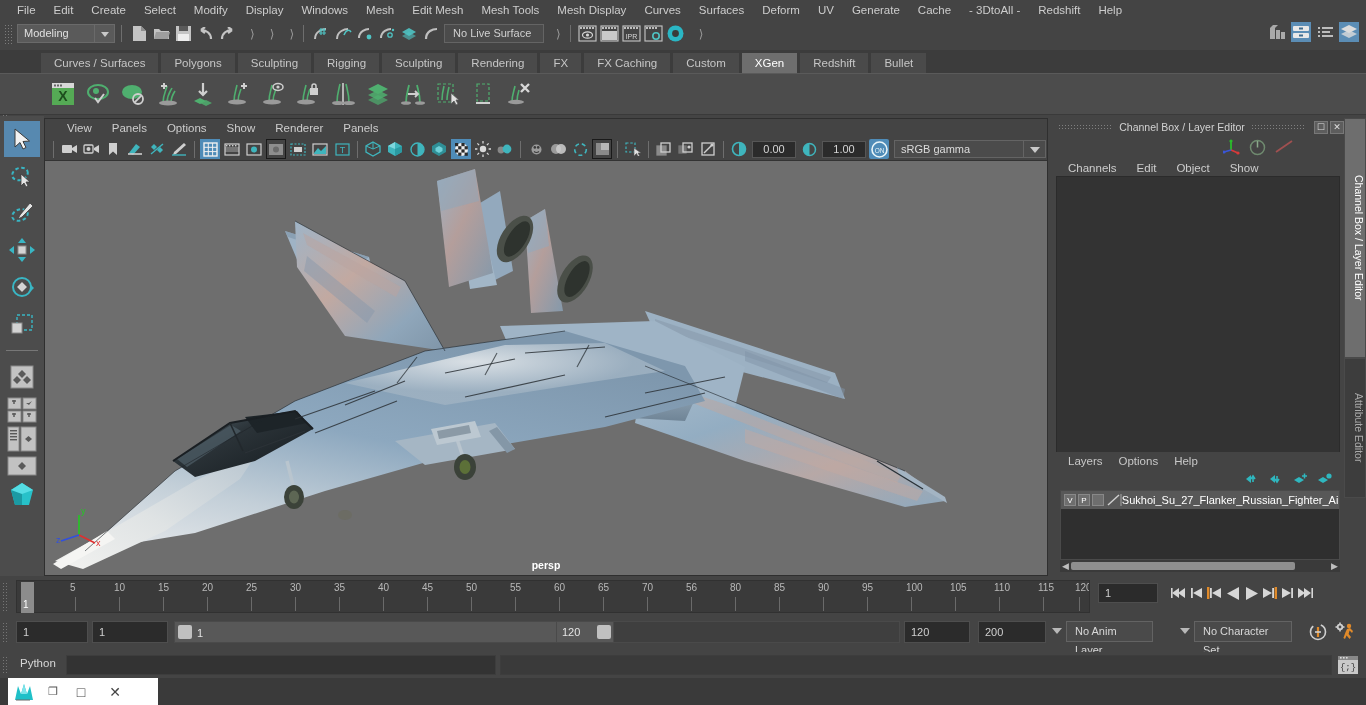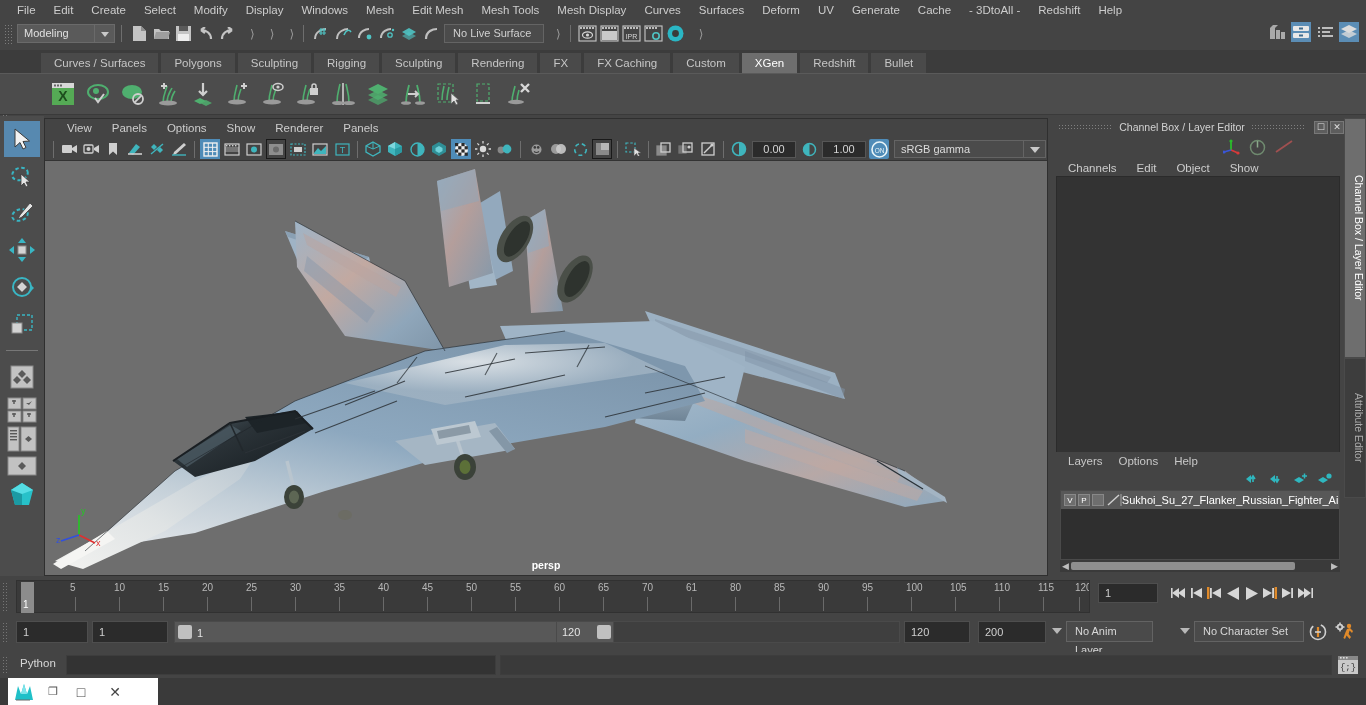--- a/index.html
+++ b/index.html
@@ -1225,21 +1225,21 @@
       <div class="tick-lbl" style="left:229px;">25</div>
       <div class="tick-lbl" style="left:273px;">30</div>
       <div class="tick-lbl" style="left:317px;">35</div>
       <div class="tick-lbl" style="left:361px;">40</div>
       <div class="tick-lbl" style="left:405px;">45</div>
       <div class="tick-lbl" style="left:449px;">50</div>
       <div class="tick-lbl" style="left:493px;">55</div>
       <div class="tick-lbl" style="left:537px;">60</div>
       <div class="tick-lbl" style="left:581px;">65</div>
       <div class="tick-lbl" style="left:625px;">70</div>
-      <div class="tick-lbl" style="left:669px;">61</div>
+      <div class="tick-lbl" style="left:669px;">56</div>
       <div class="tick-lbl" style="left:713px;">80</div>
       <div class="tick-lbl" style="left:757px;">85</div>
       <div class="tick-lbl" style="left:801px;">90</div>
       <div class="tick-lbl" style="left:845px;">95</div>
       <div class="tick-lbl" style="left:889px;">100</div>
       <div class="tick-lbl" style="left:933px;">105</div>
       <div class="tick-lbl" style="left:977px;">110</div>
       <div class="tick-lbl" style="left:1021px;">115</div>
       <div class="tick-lbl" style="left:1058px;overflow:hidden;width:14px;">120</div>
 
@@ -1342,21 +1342,21 @@
     <div style="position:absolute;left:556px;top:3px;width:58px;height:22px;background:#585858;border:1px solid #4a4a4a;">
       <span style="position:absolute;left:5px;top:4px;font-size:11px;color:#e4e4e4;">120</span>
       <span class="handle" style="right:2px;"></span>
     </div>
 
     <div class="rfield" style="left:904px;width:66px;">120</div>
     <div class="rfield" style="left:978px;width:68px;">200</div>
     <div class="dropdown-arrow" style="left:1052px;"></div>
     <div class="combo" style="left:1066px;width:87px;">No Anim Layer</div>
     <div class="dropdown-arrow" style="left:1180px;"></div>
-    <div class="combo" style="left:1194px;width:110px;">No Character Set</div>
+    <div class="combo" style="left:1194px;width:98px;">No Character Set</div>
     <div style="position:absolute;left:1308px;top:4px;">
       <svg width="20" height="20" viewBox="0 0 20 20">
           <circle cx="10" cy="10" r="7.5" fill="none" stroke="#d0d0d0" stroke-width="1.6" stroke-dasharray="30 8"></circle>
           <path d="M10 5 v10" stroke="#e08a2a" stroke-width="2.2"></path>
           <path d="M7 10 h6" stroke="#d0d0d0" stroke-width="1.6"></path>
         </svg>
     </div>
     <div style="position:absolute;left:1334px;top:4px;">
       <svg width="22" height="20" viewBox="0 0 22 20">
           <g fill="#cfcfcf">

